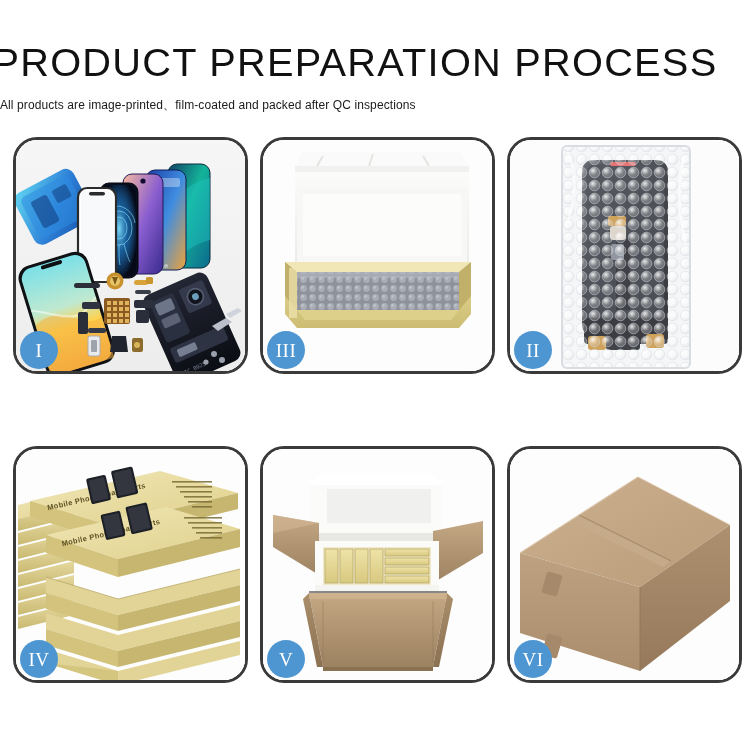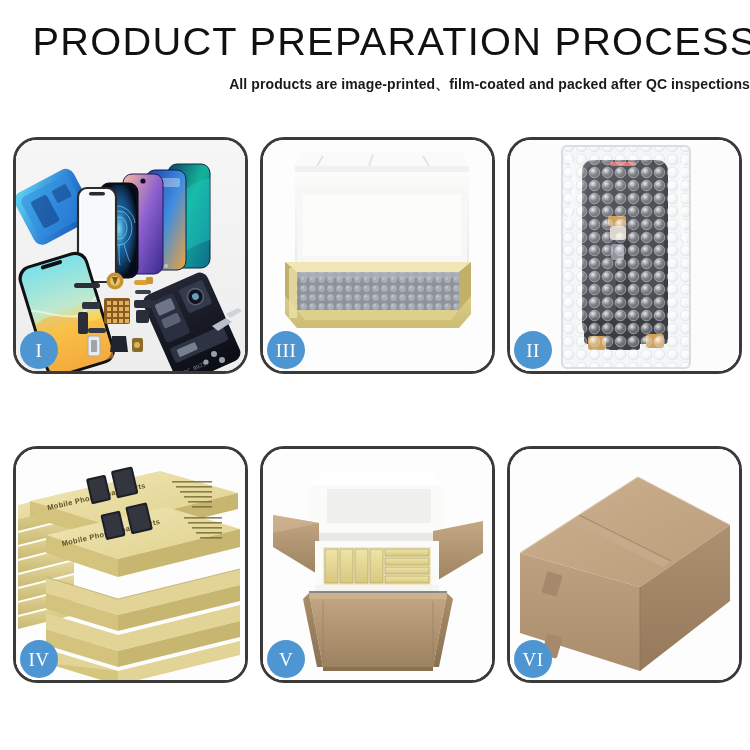--- a/index.html
+++ b/index.html
@@ -4,29 +4,29 @@
 <style>
   html,body{margin:0;padding:0;}
   body{
     width:750px;height:750px;background:#ffffff;
     font-family:"Liberation Sans","DejaVu Sans",sans-serif;
     overflow:hidden;
   }
   .page{position:relative;width:750px;height:750px;background:#fff;}
 
   
-  .header{padding-top:19px;text-align:right;}
+  .header{padding-top:40px;text-align:left;}
   .title{
     font-size:39px;line-height:46px;font-weight:500;color:#111;
     letter-spacing:1.2px;white-space:nowrap;
     transform:scaleX(1.02);transform-origin:center;
   }
   .subtitle{
-    margin-top:9px;font-size:14px;line-height:20px;color:#1a1a1a;
-    font-weight:700;letter-spacing:.1px;white-space:nowrap;
+    margin-top:9px;font-size:12px;line-height:20px;color:#1a1a1a;
+    font-weight:400;letter-spacing:.1px;white-space:nowrap;
   }
 
   
   .grid{
     position:absolute;left:13px;top:137px;width:724px;height:550px;
     display:grid;grid-template-columns:235px 235px 235px;
     grid-template-rows:237px 237px;column-gap:12px;row-gap:72px;
   }
   .panel{
     position:relative;border:3px solid #3a3a3a;border-radius:24px;

